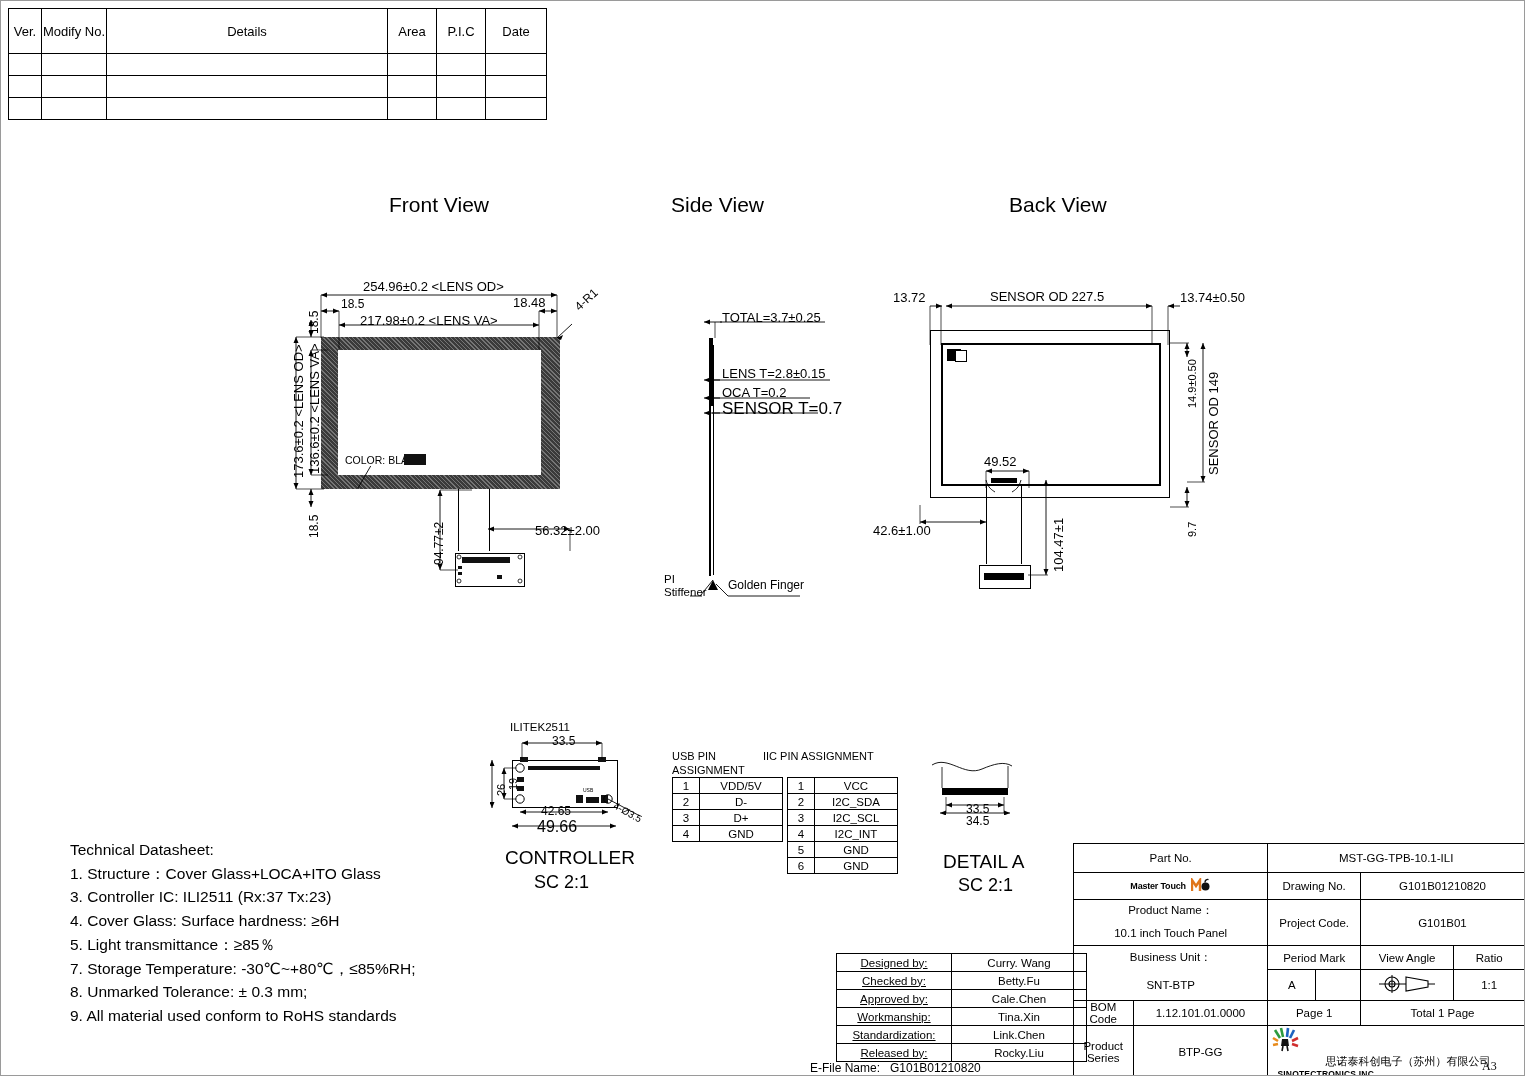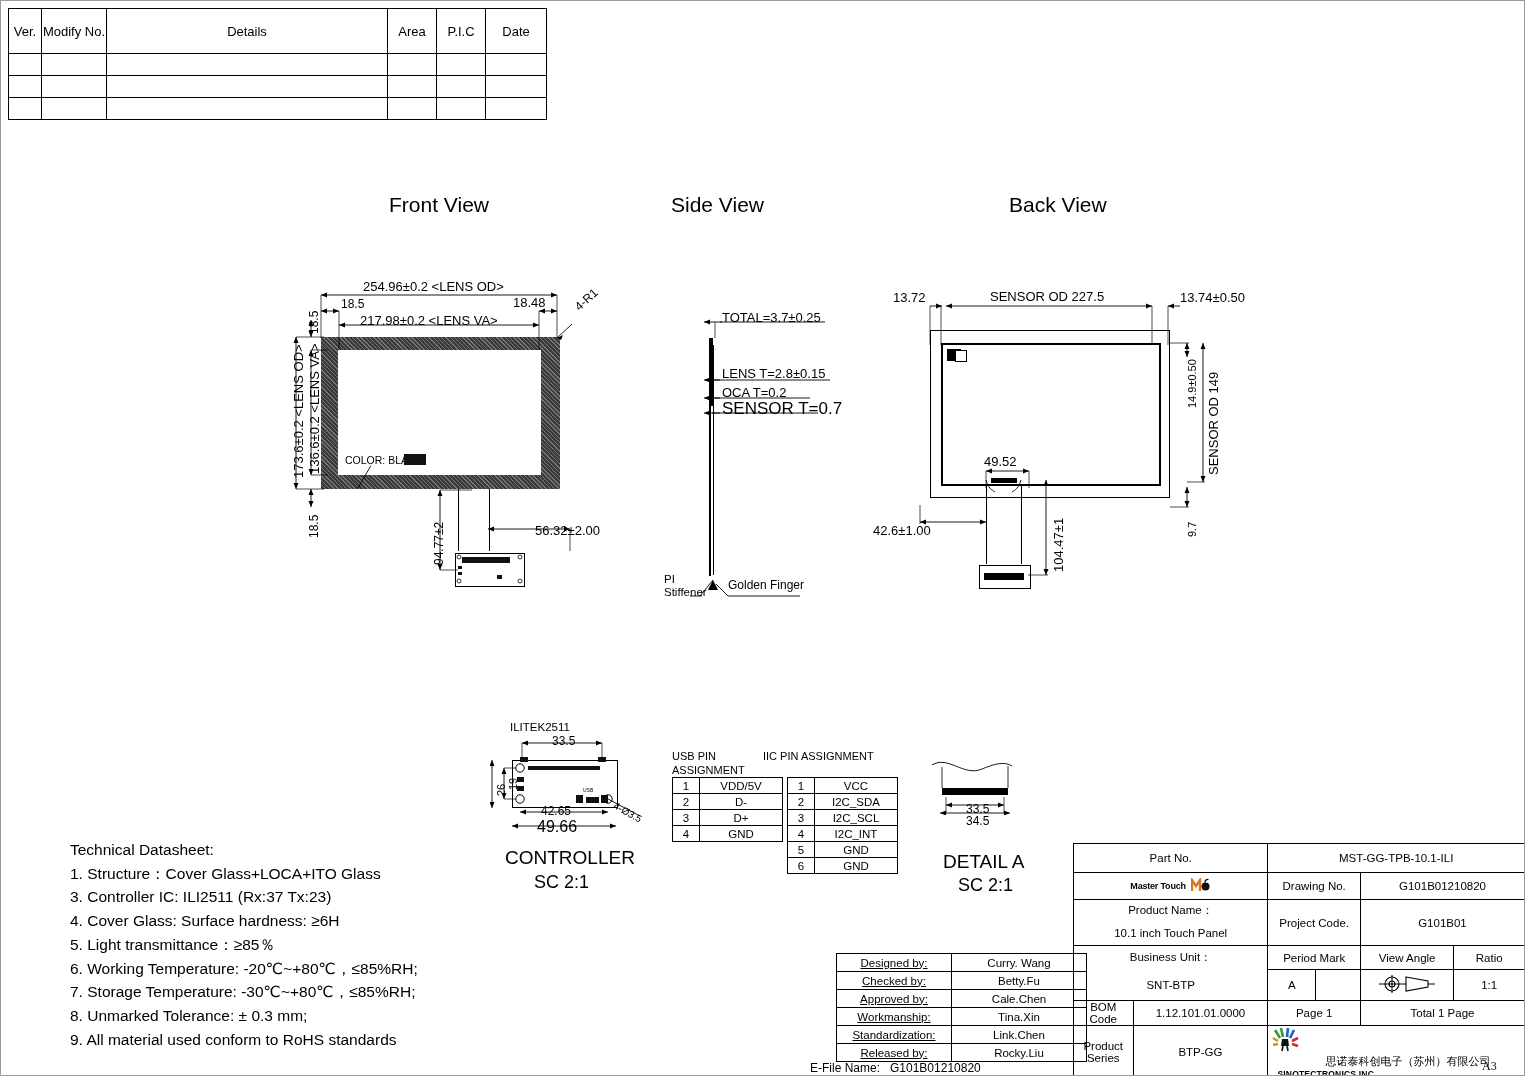--- a/index.html
+++ b/index.html
@@ -450,21 +450,20 @@
   <div class="txt" style="left:943px;top:852px;font-size:19px;">DETAIL A</div>
   <div class="txt" style="left:958px;top:876px;font-size:18px;">SC 2:1</div>
 </div>
 
 <div id="datasheet">
   <div>Technical Datasheet:</div>
   <div>1. Structure：Cover Glass+LOCA+ITO Glass</div>
   <div>3. Controller IC: ILI2511 (Rx:37 Tx:23)</div>
   <div>4. Cover Glass: Surface hardness: ≥6H</div>
   <div>5. Light transmittance：≥85％</div>
-  <div>6. Working Temperature: -20℃~+80℃，≤85%RH;</div>
   <div>7. Storage Temperature: -30℃~+80℃，≤85%RH;</div>
   <div>8. Unmarked Tolerance: ± 0.3 mm;</div>
   <div>9. All material used conform to RoHS standards</div>
 </div>
 
 <table class="tb" id="people-tbl" style="left:836px;top:953px;">
   <tbody>
       <tr>
     <td class="lab">Designed by:</td>
     <td class="val">Curry. Wang</td>

